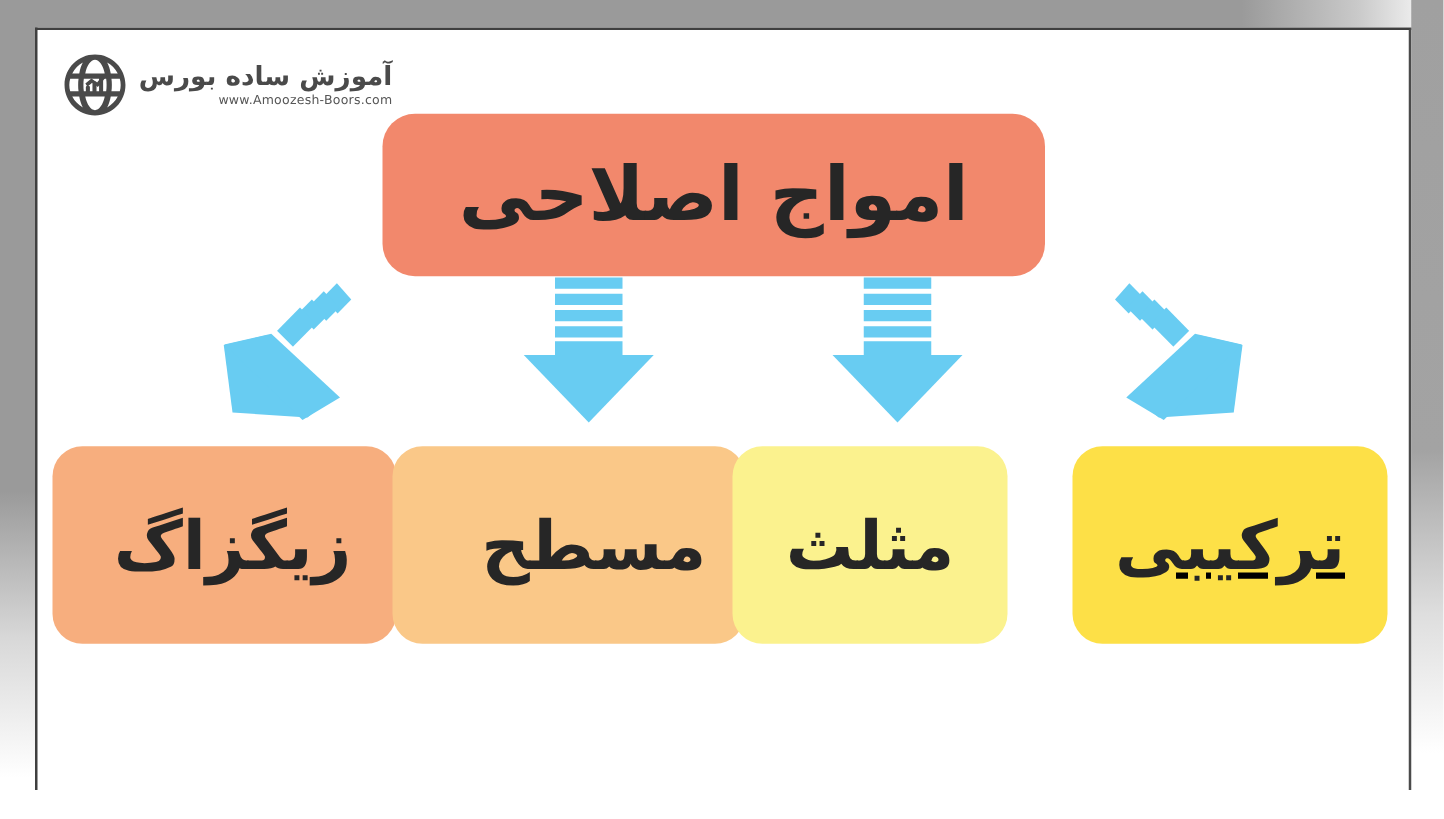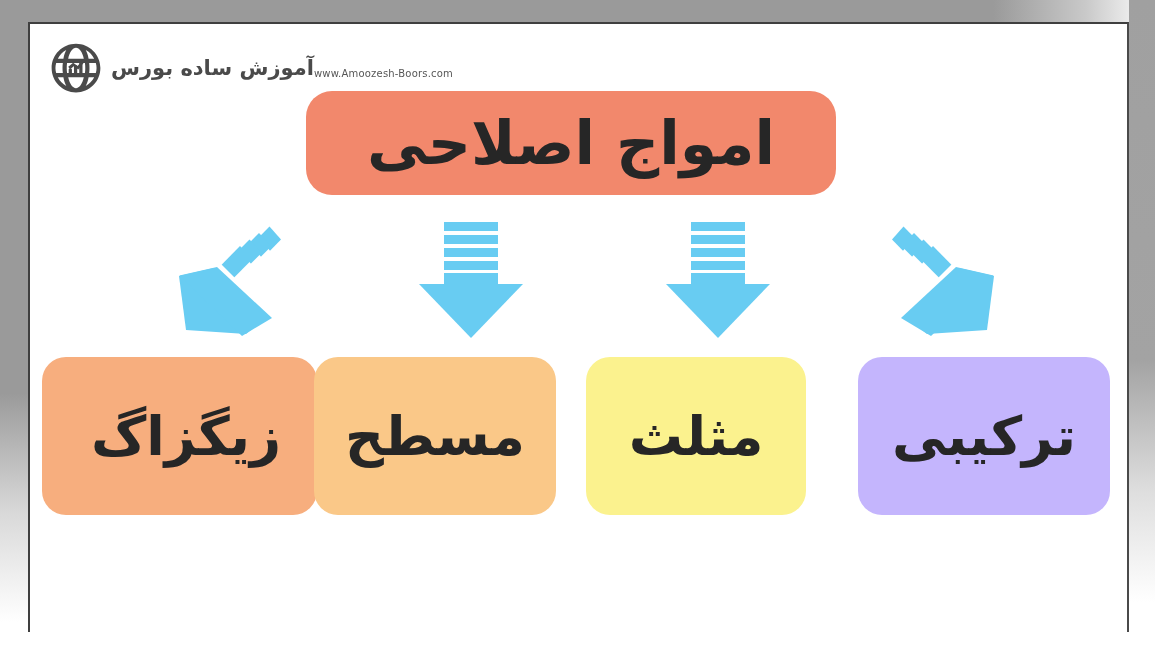--- a/index.html
+++ b/index.html
@@ -59,42 +59,42 @@
   
   .logo {
     position: absolute;
     left: 20px;
     top: 18px;
     display: flex;
     align-items: center;
     gap: 9px;
   }
   .logo-mark { width: 52px; height: 52px; display: block; }
-  .logo-text { display: flex; flex-direction: row; align-items: flex-end; line-height: 1; }
+  .logo-text { display: flex; flex-direction: column; align-items: flex-end; line-height: 1; }
   .logo-title {
     font-size: 21px;
     font-weight: bold;
     color: #4a4a4a;
     direction: rtl;
     letter-spacing: -0.5px;
   }
   .logo-url {
     font-size: 10px;
     color: #565656;
     margin-top: 4px;
     letter-spacing: 0.2px;
   }
 
   
   .title-box {
     position: absolute;
     left: 276px;
     top: 67px;
     width: 530px;
-    height: 104px;
+    height: 130px;
     border-radius: 26px;
     display: flex;
     align-items: center;
     justify-content: center;
   }
   .title-text {
     direction: rtl;
     font-size: 60px;
     font-weight: bold;
     color: #262626;
@@ -218,26 +218,26 @@
           <path d="M3 56 L38 48 L92 96 L70 114 L10 110 Z"></path>
           <path d="M3.5 55.5 L41 47 L96 98 L66 116 Z"></path>
         </g>
       </svg>
     </div>
 
     <div class="cat-box" style="left:12px; width:262px; background:#F7AE7E;padding-left:13px;">
       <span class="cat-text">زیگزاگ</span>
     </div>
 
-    <div class="cat-box" style="left:284px; width:242px; background:#FAC888;">
+    <div class="cat-box" style="left:284px; width:242px; background:#FAC888;padding-left:40px;">
       <span class="cat-text">مسطح</span>
     </div>
 
     <div class="cat-box" style="left:556px; width:220px; background:#FBF28E;">
       <span class="cat-text">مثلث</span>
     </div>
 
-    <div class="cat-box" style="left:828px; width:252px; background:#c4b5fd;">
+    <div class="cat-box" style="left:828px; width:252px; background:#fde047;text-decoration:underline;">
       <span class="cat-text">ترکیبی</span>
     </div>
 
   </div>
 </div>
 
 </body></html>

